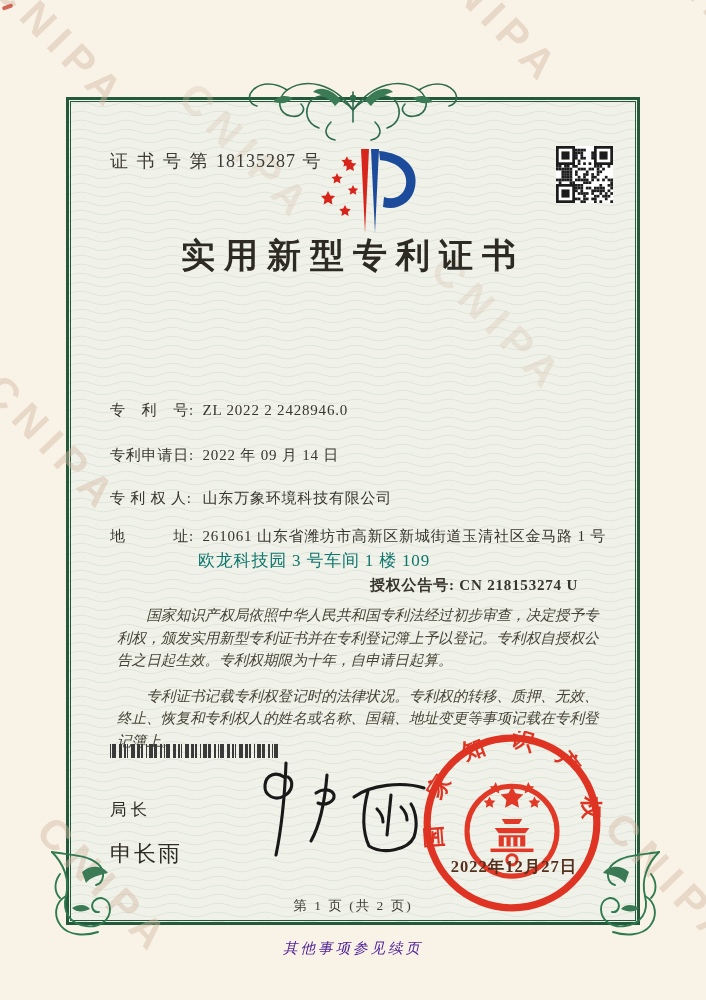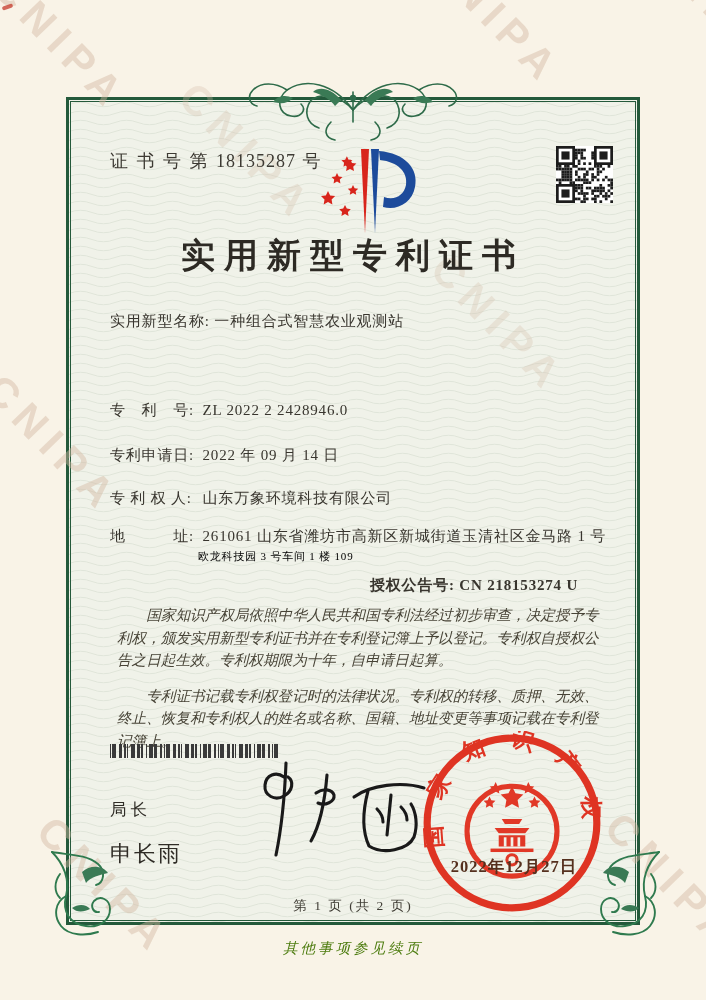--- a/index.html
+++ b/index.html
@@ -27,41 +27,41 @@
   .cert-no .num{letter-spacing:1px;}
 
   .logo{position:absolute;left:301px;top:145px;}
   .qr{position:absolute;left:556px;top:146px;}
 
   .title{position:absolute;left:0;right:0;top:233px;text-align:center;
          font-size:34px;font-weight:700;letter-spacing:9px;color:#2d2a24;}
 
   .field{position:absolute;left:110px;font-size:15px;color:#38352e;letter-spacing:.8px;white-space:nowrap;}
   .field .lab{display:inline-block;min-width:88px;}
-  .addr2{position:absolute;left:198px;font-size:11px;color:#000000;letter-spacing:.8px;}
+  .addr2{position:absolute;left:198px;font-size:17px;color:#0f766e;letter-spacing:.8px;}
   .grant-no{position:absolute;left:370px;font-size:15px;color:#38352e;letter-spacing:.8px;white-space:nowrap;font-weight:bold;}
 
   .paras{position:absolute;left:104px;width:508px;top:591px;font-size:14.6px;line-height:22.5px;
          font-style:italic;color:#474336;}
   .paras p{margin:13px;text-indent:2em;}
 
   .barcode{position:absolute;left:110px;top:744px;}
 
   .director{position:absolute;left:110px;top:799px;font-size:16.5px;letter-spacing:4px;color:#2f2c26;}
   .director-name{position:absolute;left:110px;top:839px;font-size:22px;letter-spacing:2px;color:#2f2c26;}
   .signature{position:absolute;left:250px;top:757px;}
 
   .seal{position:absolute;left:420px;top:731px;mix-blend-mode:multiply;opacity:.96;}
   .seal-date{position:absolute;left:424px;top:856px;width:180px;text-align:center;z-index:4;
              font-size:16.5px;font-weight:600;letter-spacing:1px;color:#55301e;}
 
   .page-footer{position:absolute;left:0;right:0;top:897px;text-align:center;
                font-size:13.5px;letter-spacing:2px;color:#3f3c34;}
   .continuation{position:absolute;left:0;right:0;top:939px;text-align:center;font-style:italic;
-                font-size:14.5px;letter-spacing:3px;color:#4d7c0f;}
+                font-size:14.5px;letter-spacing:3px;color:#4c1d95;}
 
   .orn-top{position:absolute;left:223px;top:70px;z-index:3;}
   .orn-bl{position:absolute;left:42px;top:846px;z-index:3;}
   .orn-br{position:absolute;left:569px;top:846px;z-index:3;transform:scaleX(-1);}
 </style>
 </head>
 <body>
 
 <div class="page">
 
@@ -308,24 +308,20 @@
       </g>
       <g fill="#1c1c1c">
         <rect x="5.4" y="5.4" width="8.1" height="8.1"></rect>
         <rect x="43.2" y="5.4" width="8.1" height="8.1"></rect>
         <rect x="5.4" y="43.2" width="8.1" height="8.1"></rect>
       </g>
     </svg>
 
     <div class="title">实用新型专利证书</div>
 
-    <div class="field" style="top:312px">
-      <span class="lab">实用新型名称:</span>
-      <span class="val">一种组合式智慧农业观测站</span>
-    </div>
     <div class="field" style="top:401px">
       <span class="lab">专　利　号:</span>
       <span class="val">ZL 2022 2 2428946.0</span>
     </div>
     <div class="field" style="top:446px">
       <span class="lab">专利申请日:</span>
       <span class="val">2022 年 09 月 14 日</span>
     </div>
     <div class="field" style="top:489px">
       <span class="lab">专 利 权 人:</span>

